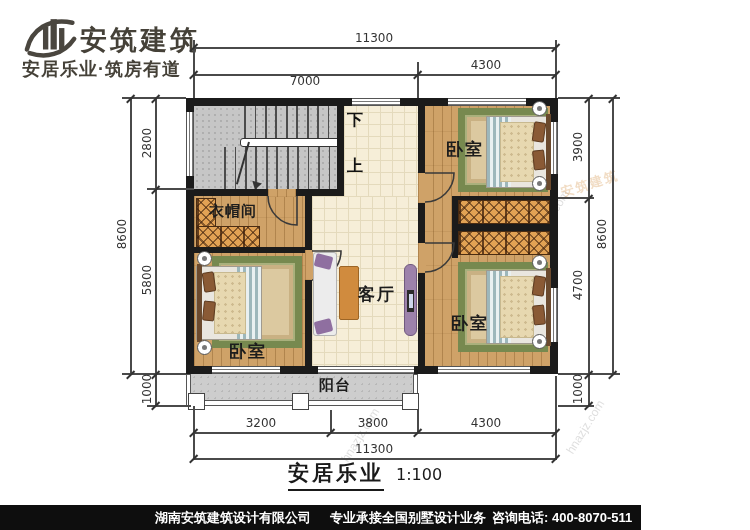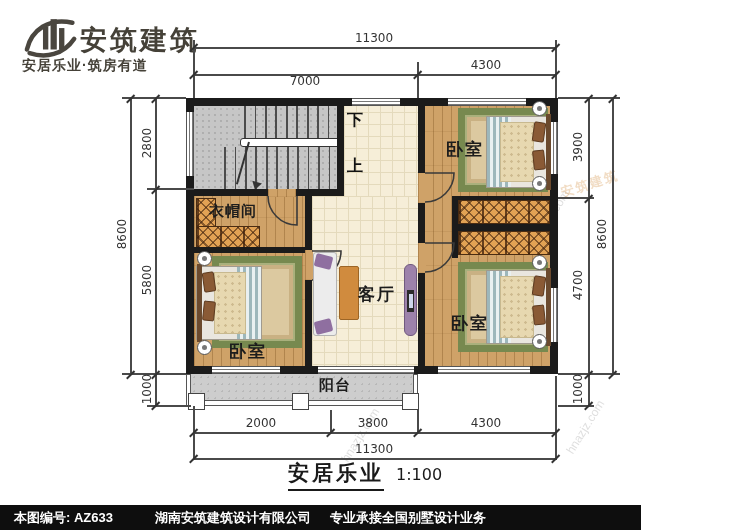--- a/index.html
+++ b/index.html
@@ -52,21 +52,21 @@
   .dim{position:absolute;font-family:"DejaVu Sans",sans-serif;font-size:12px;color:#333;
        text-align:center;white-space:nowrap;}
   .rot{transform:rotate(-90deg);}
   .dln{position:absolute;background:#4a4a4a;}
   .tick{position:absolute;width:11px;height:1.6px;background:#333;transform:rotate(-45deg);}
   .wm{position:absolute;font-size:12px;color:rgba(140,140,140,.28);transform:rotate(-58deg);white-space:nowrap;}
   .wmb{position:absolute;font-size:13px;color:rgba(210,140,60,.30);transform:rotate(-18deg);
        white-space:nowrap;font-weight:bold;letter-spacing:2px;}
   
   .brand{position:absolute;left:80px;top:22px;font-size:27px;font-weight:bold;color:#454138;letter-spacing:3px;}
-  .tagline{position:absolute;left:22px;top:57px;font-size:14px;font-weight:bold;color:#454138;letter-spacing:1px;}
+  .tagline{position:absolute;left:22px;top:57px;font-size:18px;font-weight:bold;color:#454138;letter-spacing:1px;}
   #footer{position:absolute;left:0;top:505px;width:750px;height:25px;background:#0e0e0e;}
   #footer span{color:#fff;font-size:13px;font-weight:bold;white-space:nowrap;}
   #title-blk{position:absolute;left:288px;top:459px;display:flex;align-items:baseline;gap:12px;}
   #title-blk .tname{font-size:21px;font-weight:bold;color:#1a1a1a;letter-spacing:3px;
                     border-bottom:2px solid #1a1a1a;padding-bottom:2px;}
   #title-blk .tscale{font-size:16px;color:#1a1a1a;font-family:"DejaVu Sans",sans-serif;}
   #qr{position:absolute;left:678px;top:455px;width:72px;height:75px;background:#fff;
       border:1px solid #ddd;box-sizing:border-box;display:flex;align-items:center;justify-content:center;}
   .doorsvg{position:absolute;overflow:visible;}
 </style>
@@ -244,21 +244,21 @@
   <div class="dln" style="left:330px;top:410px;width:1.5px;height:24px;"></div>
   <div class="dln" style="left:417px;top:410px;width:1.5px;height:24px;"></div>
   <div class="dln" style="left:193px;top:432px;width:363px;height:1.5px;"></div>
   <div class="dln" style="left:193px;top:458px;width:363px;height:1.5px;"></div>
   <div class="tick" style="left:188px;top:432px;"></div>
   <div class="tick" style="left:325px;top:432px;"></div>
   <div class="tick" style="left:412px;top:432px;"></div>
   <div class="tick" style="left:550px;top:432px;"></div>
   <div class="tick" style="left:188px;top:458px;"></div>
   <div class="tick" style="left:550px;top:458px;"></div>
-  <div class="dim" style="left:231px;top:416px;width:60px;">2000</div>
+  <div class="dim" style="left:231px;top:416px;width:60px;">3200</div>
   <div class="dim" style="left:343px;top:416px;width:60px;">3800</div>
   <div class="dim" style="left:456px;top:416px;width:60px;">4300</div>
   <div class="dim" style="left:344px;top:442px;width:60px;">11300</div>
 
   <div class="dln" style="left:122px;top:97px;width:64px;height:1.5px;"></div>
   <div class="dln" style="left:147px;top:188px;width:47px;height:1.5px;"></div>
   <div class="dln" style="left:122px;top:373px;width:64px;height:1.5px;"></div>
   <div class="dln" style="left:147px;top:405px;width:44px;height:1.5px;"></div>
   <div class="dln" style="left:155px;top:98px;width:1.5px;height:308px;"></div>
   <div class="dln" style="left:130px;top:98px;width:1.5px;height:276px;"></div>
@@ -289,23 +289,23 @@
   <div class="dim rot" style="left:548px;top:278px;width:60px;">4700</div>
   <div class="dim rot" style="left:548px;top:382px;width:60px;">1000</div>
   <div class="dim rot" style="left:572px;top:227px;width:60px;">8600</div>
 
   <div id="title-blk">
     <span class="tname">安居乐业</span>
     <span class="tscale">1:100</span>
   </div>
 
   <div id="footer">
-    <span class="abs" style="left:14px;top:4px;">本图编号: AZ633</span>
     <span class="abs" style="left:330px;top:4px;">专业承接全国别墅设计业务</span>
     <span class="abs" style="left:155px;top:4px;">湖南安筑建筑设计有限公司</span>
+    <span class="abs" style="left:492px;top:4px;">咨询电话: 400-8070-511</span>
     <span class="abs" style="left:652px;top:3px;font-size:14px;">网</span>
   </div>
 
   <div id="qr">
     <svg id="qr-svg" width="63" height="63" viewBox="0 0 63 63">
         <g fill="#111">
           <rect x="21" y="0" width="3" height="3"></rect>
           <rect x="24" y="0" width="3" height="3"></rect>
           <rect x="27" y="0" width="3" height="3"></rect>
           <rect x="30" y="0" width="3" height="3"></rect>

